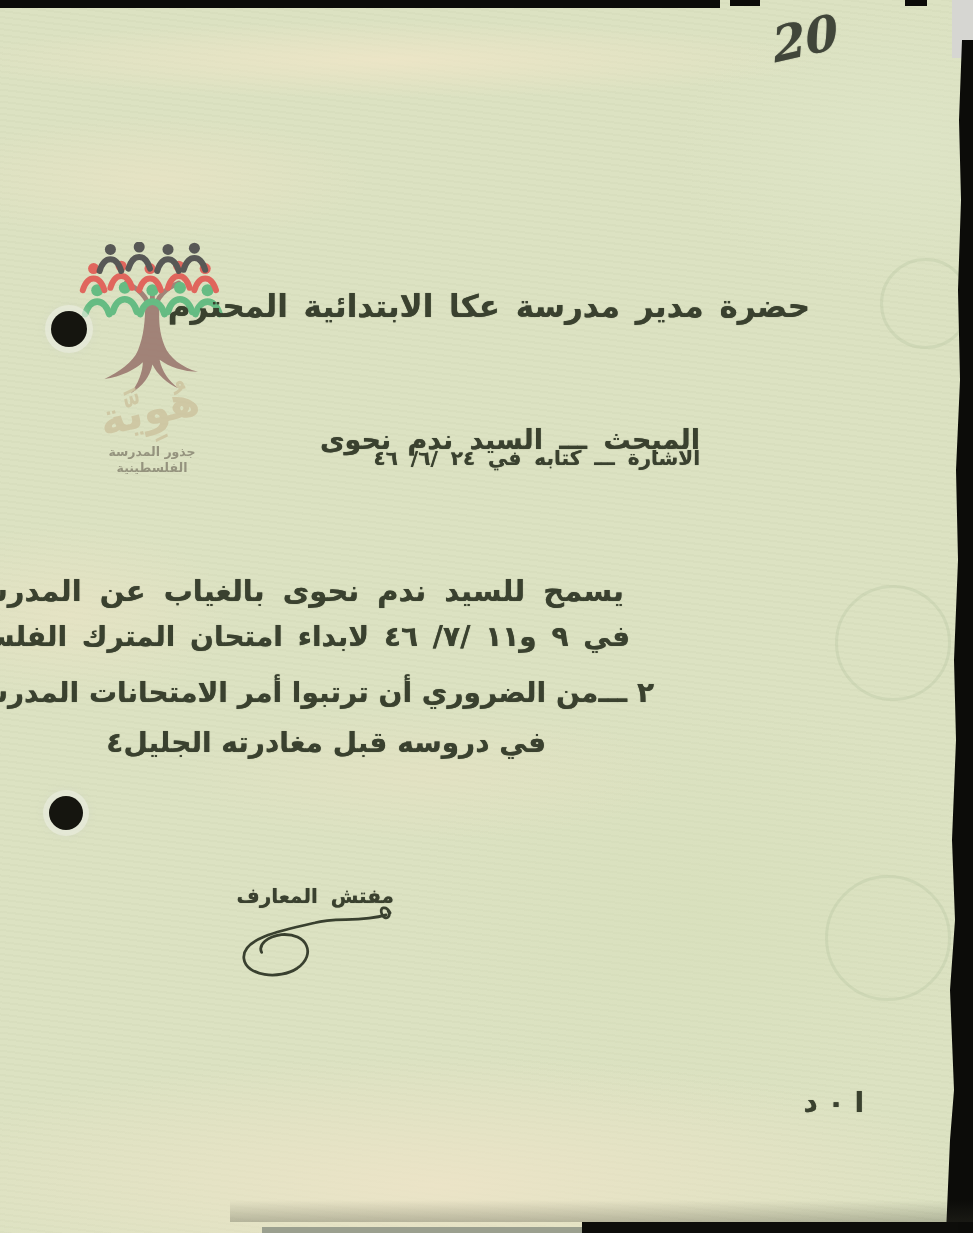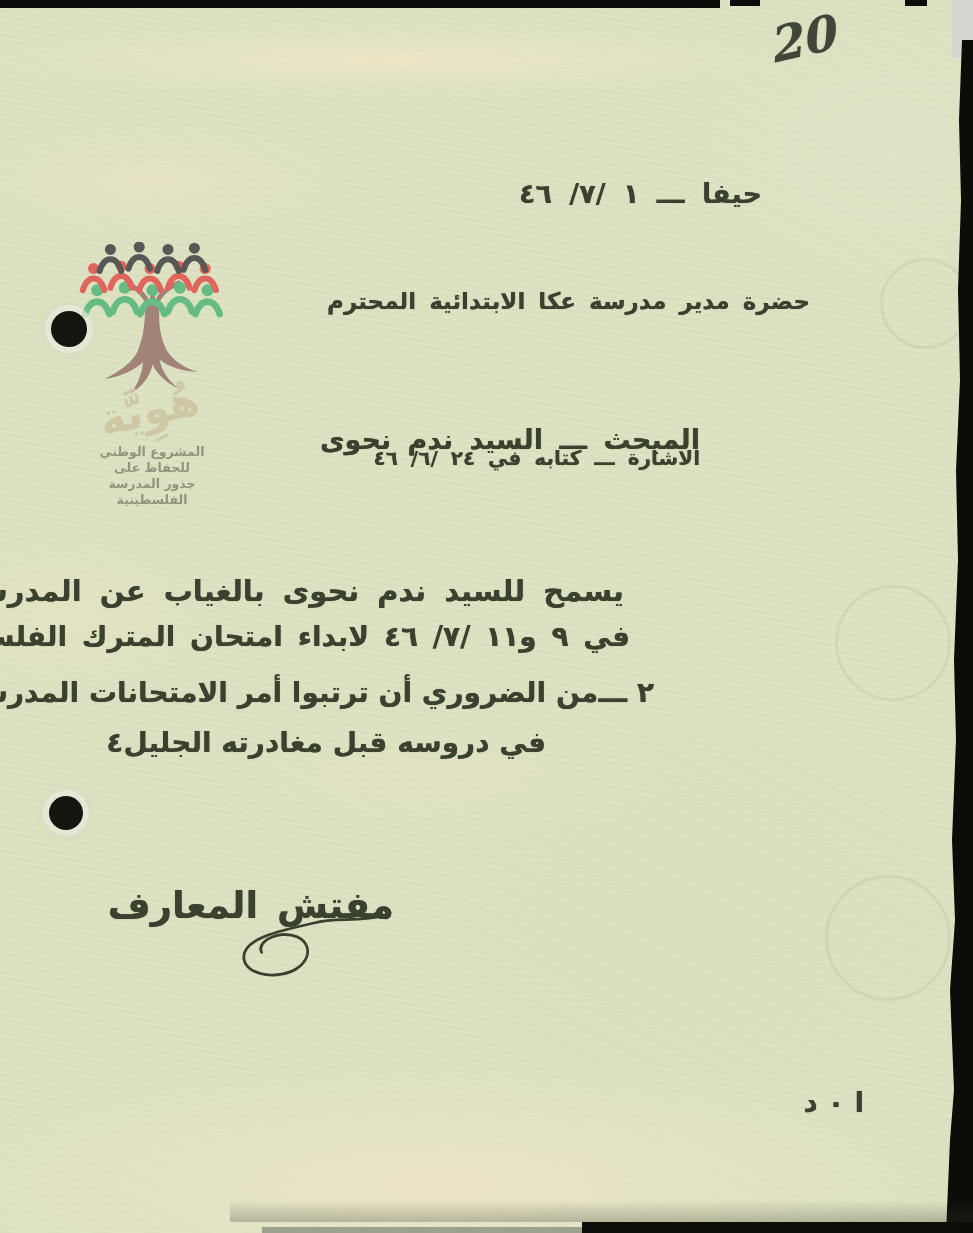--- a/index.html
+++ b/index.html
@@ -118,55 +118,53 @@
         <circle cx="51" cy="4" r="4.6" stroke="none"></circle>
           <path d="M42 22 C46 9 56 9 60 22" fill="none"></path>
         <circle cx="75" cy="6" r="4.6" stroke="none"></circle>
           <path d="M66 24 C70 11 80 11 84 24" fill="none"></path>
         <circle cx="97" cy="5" r="4.6" stroke="none"></circle>
           <path d="M88 23 C92 10 102 10 106 23" fill="none"></path>
       </g>
     </svg>
     <div class="wordmark">هُوِيَّة</div>
     <div class="taglines">
-      <div>المشروع الوطني للحفاظ على</div>
       <div>جذور المدرسة الفلسطينية</div>
     </div>
   </div>
 
   <div class="punch" style="left:51px;top:311px;width:36px;height:36px;"></div>
   <div class="punch" style="left:49px;top:796px;width:34px;height:34px;"></div>
 
   <div class="pageno">20</div>
 
 
 
-  <div class="txt" style="right:211px;top:178px;font-size:27px;word-spacing:8px;">حيفا ـــ ١ /٧/ ٤٦</div>
 
-  <div class="txt" style="right:163px;top:288px;font-size:23px;word-spacing:5px;">حضرة مدير مدرسة عكا الابتدائية المحترم</div>
+  <div class="txt" style="right:163px;top:288px;font-size:31px;word-spacing:5px;">حضرة مدير مدرسة عكا الابتدائية المحترم</div>
 
   <div class="txt" style="right:273px;top:392px;font-size:27px;word-spacing:7px;margin-top:32px;">المبحث ـــ السيد ندم نحوى</div>
 
   <div class="txt" style="right:273px;top:446px;font-size:20px;word-spacing:6px;">الاشارة ـــ كتابه في ٢٤ /٦/ ٤٦</div>
 
   <div class="txt" style="right:349px;top:574px;font-size:29px;word-spacing:8px;">يسمح للسيد ندم نحوى بالغياب عن المدرسة</div>
 
   <div class="txt" style="right:343px;top:620px;font-size:28px;word-spacing:5px;">في ٩ و١١ /٧/ ٤٦ لابداء امتحان المترك الفلسطيني ·</div>
 
   <div class="txt flexline" style="right:319px;top:676px;width:560px;font-size:28px;">
     <span>٢ ـــ</span>
     <span>من الضروري أن ترتبوا أمر الامتحانات المدرسية</span>
   </div>
 
   <div class="txt flexline" style="right:427px;top:726px;width:335px;font-size:28px;">
     <span>في دروسه قبل مغادرته الجليل</span>
     <span>٤</span>
   </div>
 
-  <div class="txt" style="right:579px;top:884px;font-size:37px;word-spacing:6px;">مفتش المعارف</div>
+  <div class="txt" style="right:579px;top:884px;font-size:20px;word-spacing:6px;">مفتش المعارف</div>
 
   <svg width="168" height="95" viewBox="0 0 170 90" style="position:absolute;left:232px;top:898px;">
     <g stroke="#39402f" stroke-width="2.8" fill="none" stroke-linecap="round">
       <path d="M160 12 c-4 -8 -12 -6 -8 2 c3 6 10 2 6 -4"></path>
       <path d="M156 14 C130 22 104 16 84 22 C48 30 10 38 12 58 C14 76 48 80 66 68 C86 54 76 32 50 34 C36 36 26 44 30 52"></path>
     </g>
   </svg>
 
   <div class="txt" style="right:109px;top:1086px;font-size:28px;letter-spacing:4px;">ا ٠ د</div>
 

